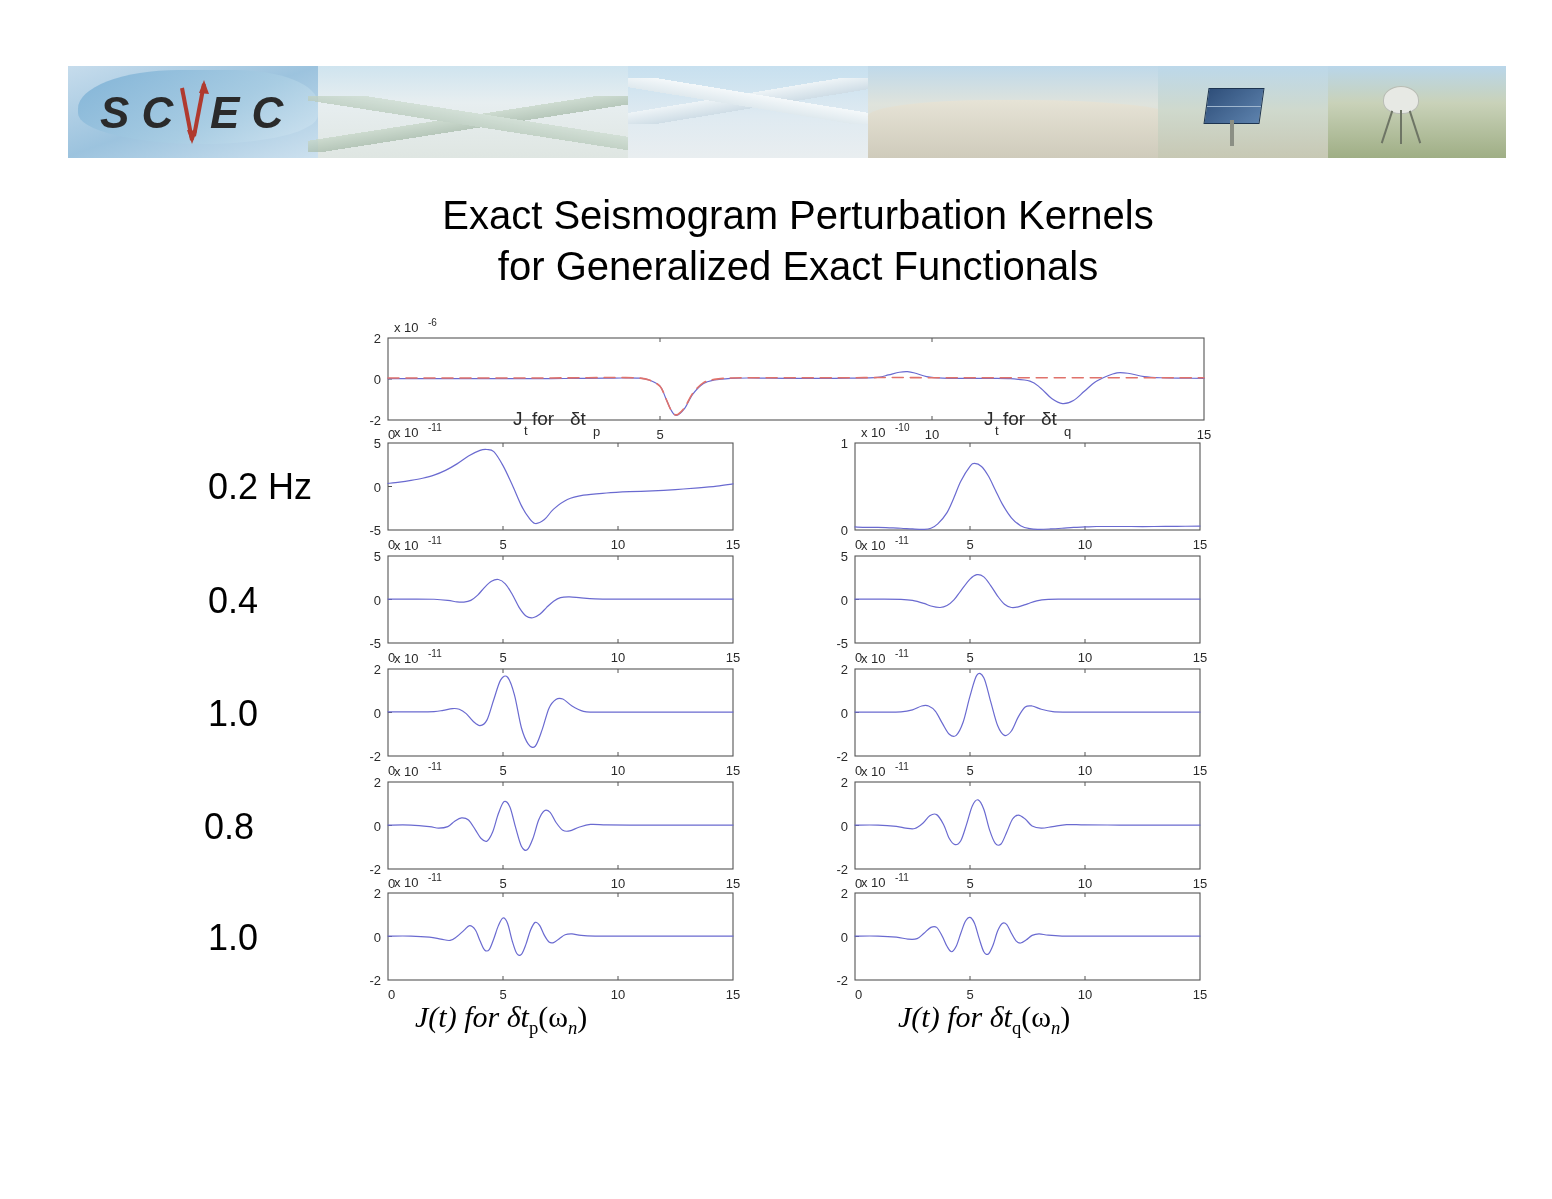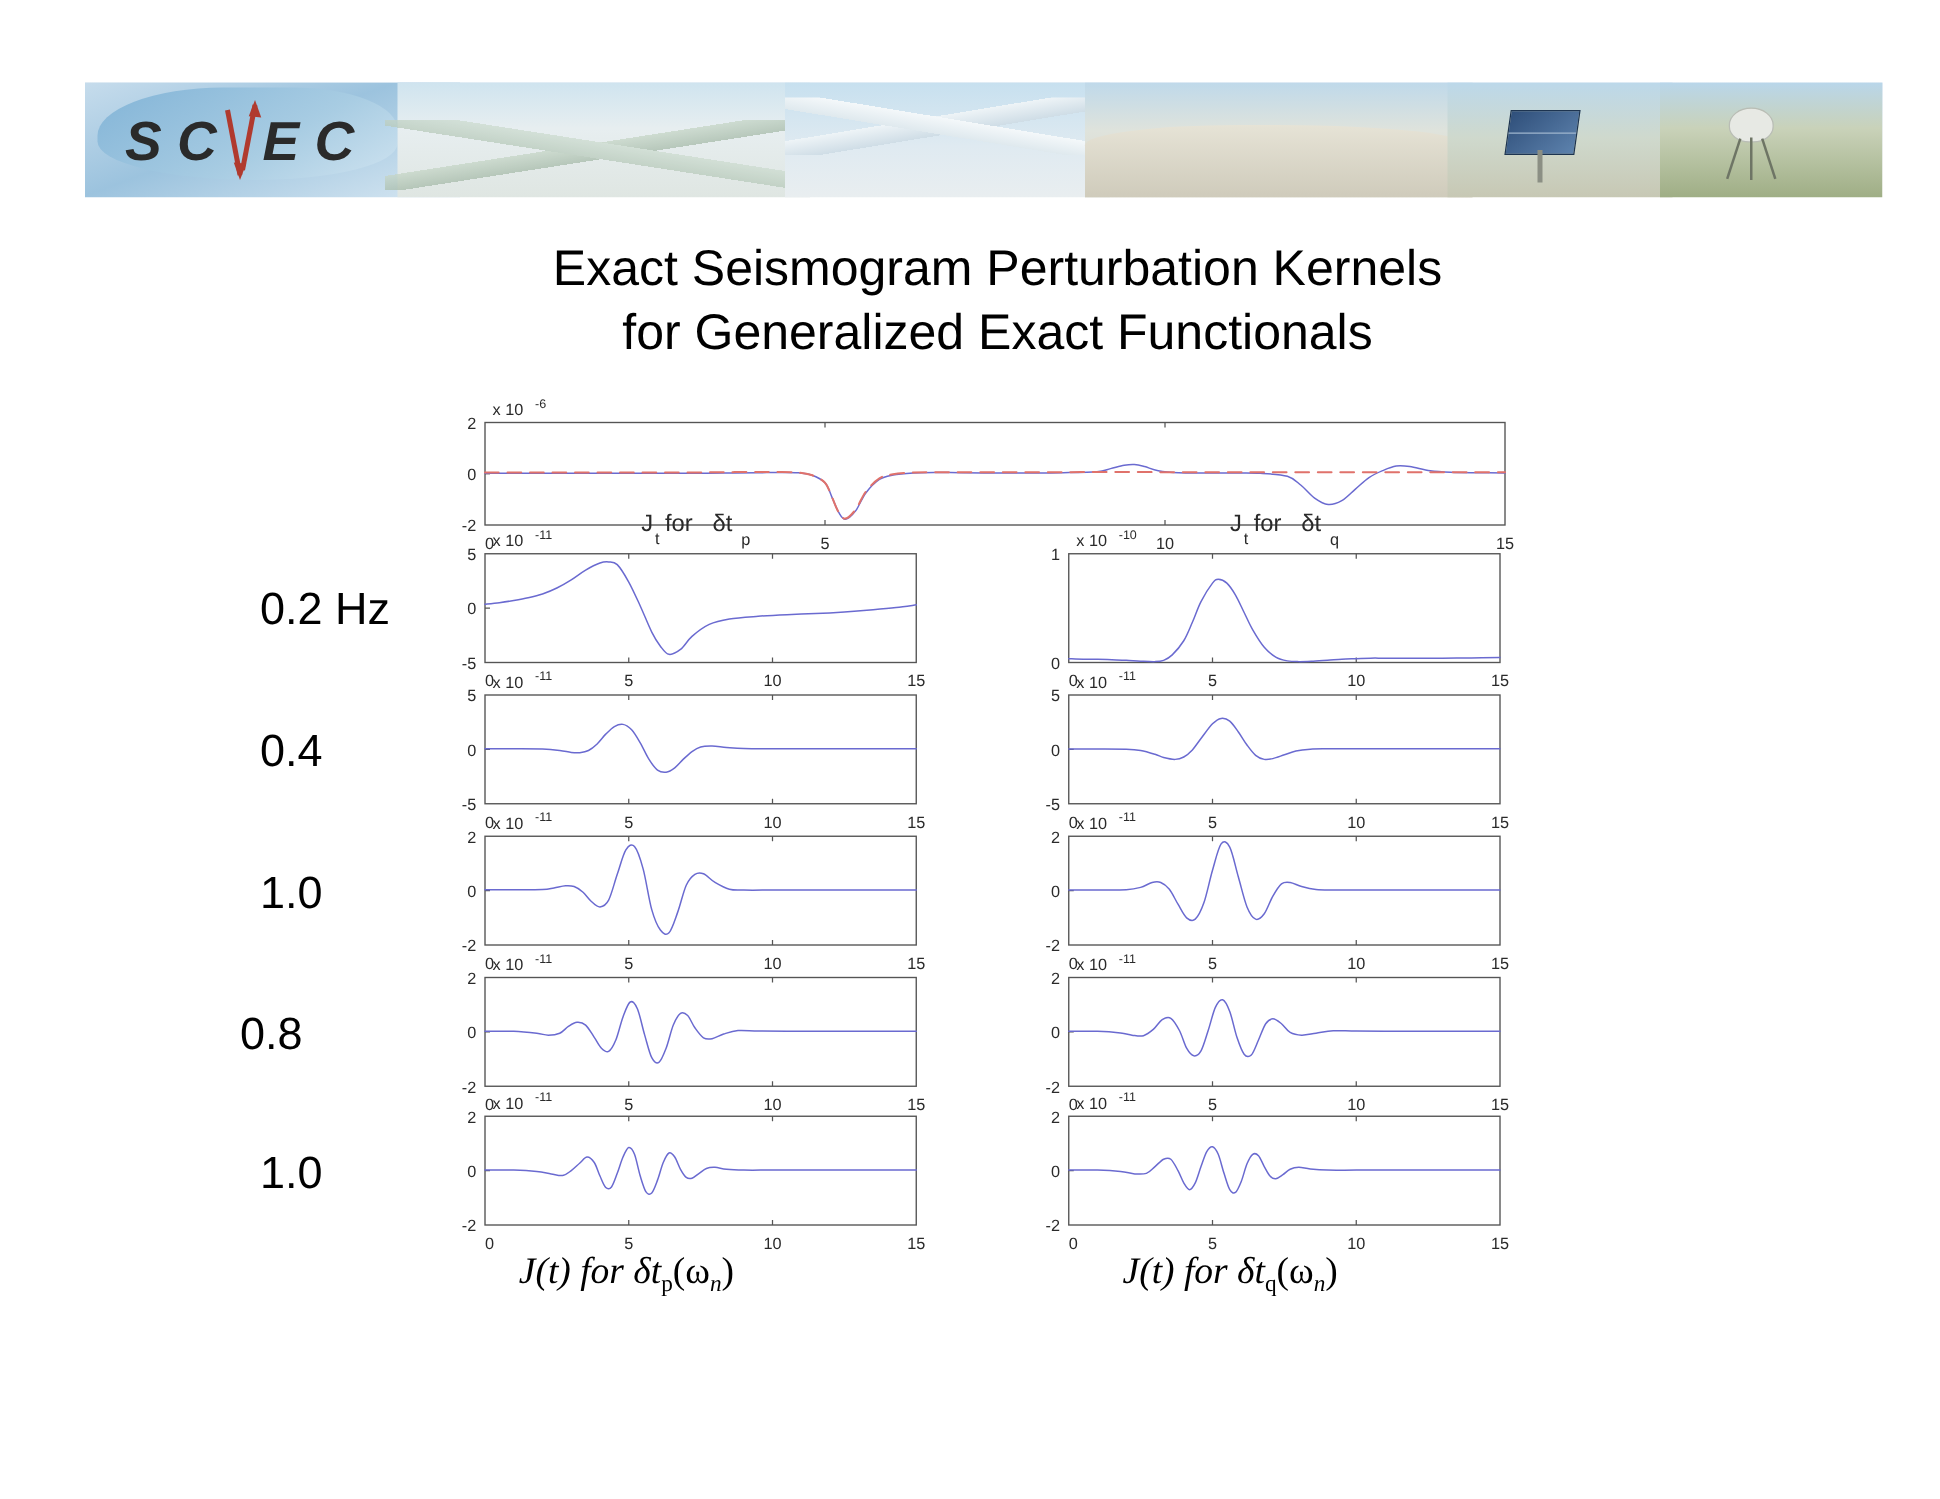--- a/index.html
+++ b/index.html
@@ -353,21 +353,21 @@
         <text x="995" y="435" font-size="13" fill="#1a1a1a">t</text>
         <text x="1003" y="425" font-size="19" fill="#1a1a1a"> for </text>
         <text x="1041" y="425" font-size="19" fill="#1a1a1a">δt</text>
         <text x="1064" y="436" font-size="13" fill="#1a1a1a">q</text>
       </g>
     </svg>
 
   <div class="rowlabel" style="left:208px; top:466px;">0.2 Hz</div>
   <div class="rowlabel" style="left:208px; top:580px;">0.4</div>
   <div class="rowlabel" style="left:208px; top:693px;">1.0</div>
-  <div class="rowlabel" style="left:192px; top:806px;">0.8</div>
+  <div class="rowlabel" style="left:204px; top:806px;">0.8</div>
   <div class="rowlabel" style="left:208px; top:917px;">1.0</div>
 
   <div class="caption" style="left:415px; top:1000px;">
     <span>J(t) for δt</span><sub>p</sub><span class="up">(ω</span><sub class="it">n</sub><span class="up">)</span>
   </div>
   <div class="caption" style="left:898px; top:1000px;">
     <span>J(t) for δt</span><sub>q</sub><span class="up">(ω</span><sub class="it">n</sub><span class="up">)</span>
   </div>
 </div>
 

